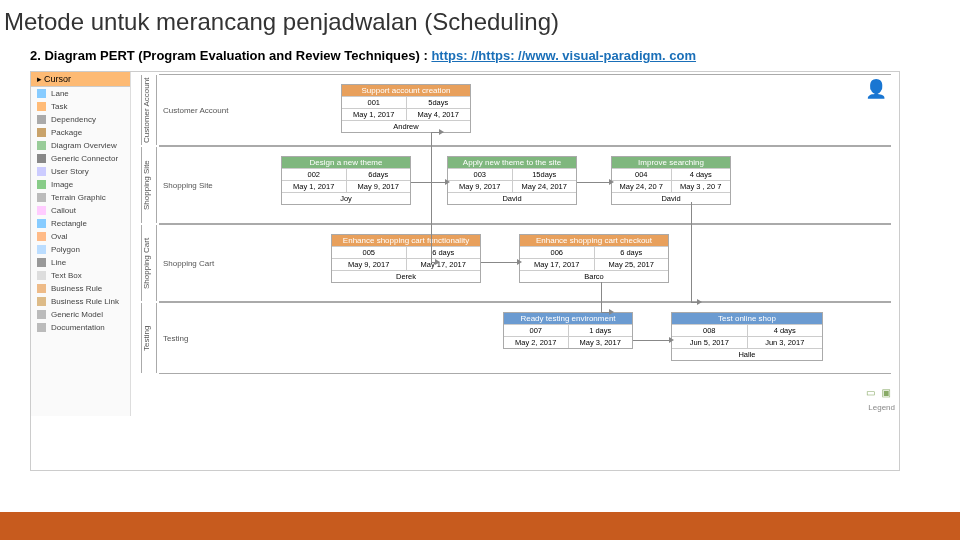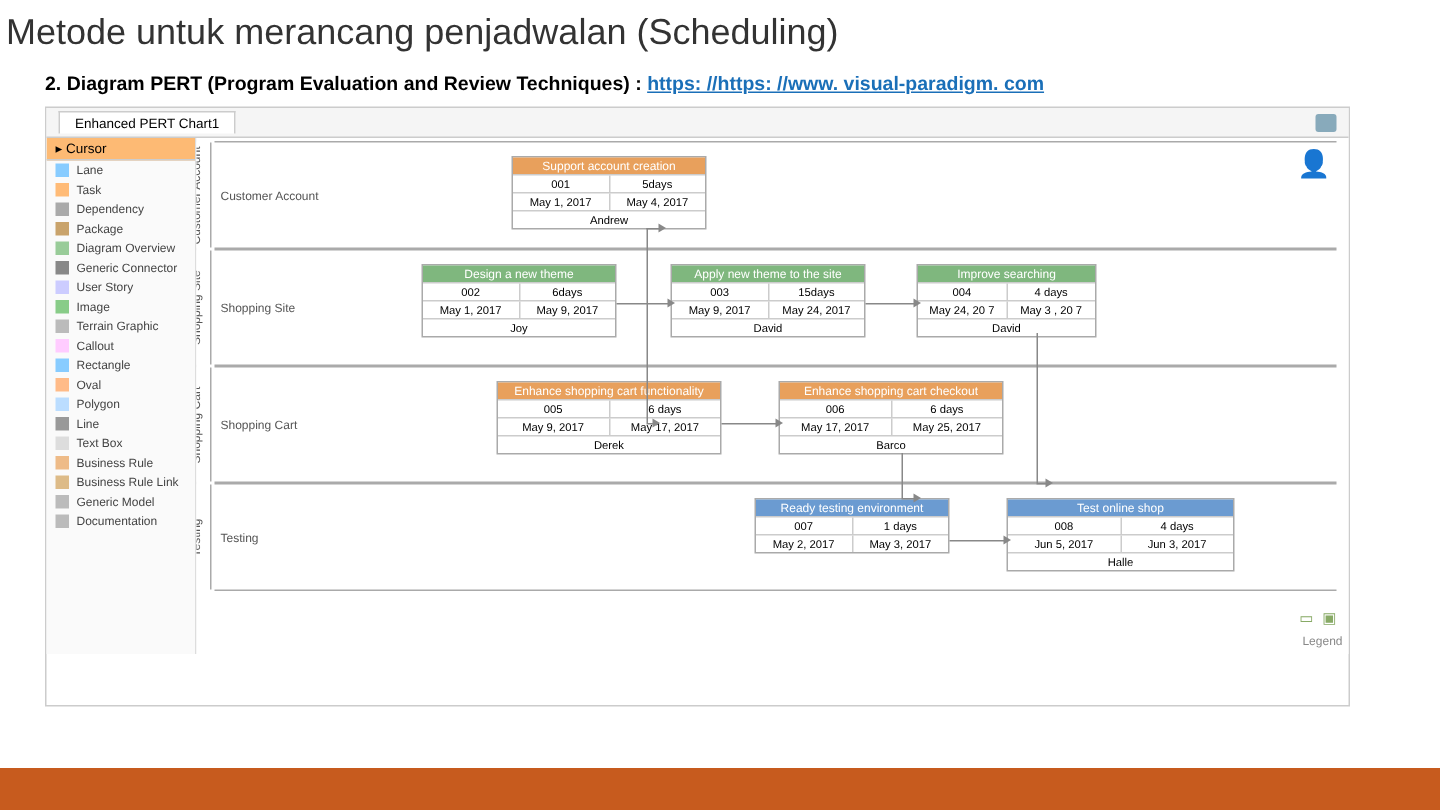--- a/index.html
+++ b/index.html
@@ -15,21 +15,21 @@
 .menubar span.hot{color:#c83}
 .doctab{height:20px;border-bottom:1px solid #ccc;display:flex;align-items:center;padding:0 8px;background:#f5f5f5}
 .doctab .tab{background:#fff;border:1px solid #ccc;border-bottom:none;padding:2px 10px;font-size:9px}
 .doctab .righticon{margin-left:auto;width:14px;height:12px;background:#8ab;border-radius:2px}
 .workarea{display:flex;height:344px}
 .toolbox{width:100px;border-right:1px solid #ddd;background:#fafafa;overflow:hidden}
 .toolhdr{background:#fdba74;padding:2px 6px;font-size:9px;border-bottom:1px solid #ccc}
 .toolitem{display:flex;align-items:flex-start;gap:5px;padding:2px 6px;font-size:8px;color:#444}
 .toolitem .ic{width:9px;height:9px;display:inline-block}
 .canvas{flex:1;position:relative;background:#fff;overflow:hidden}
-.swim{position:absolute;left:12px;right:8px;border-top:1px solid #aaa;border-bottom:1px solid #aaa}
+.swim{position:absolute;left:28px;right:8px;border-top:1px solid #aaa;border-bottom:1px solid #aaa}
 .swim .vlabel{position:absolute;left:-18px;top:0;bottom:0;width:16px;writing-mode:vertical-rl;transform:rotate(180deg);font-size:8px;text-align:center;color:#555;border-left:1px solid #aaa;border-right:1px solid #aaa;background:#fff}
 .laneTitle{position:absolute;left:4px;font-size:8px;color:#555}
 .node{position:absolute;border:1px solid #aaa;background:#fff;font-size:7.5px;text-align:center}
 .node .hdr{padding:1px 3px;color:#fff;font-size:8px}
 .node .row{display:flex;border-top:1px solid #ccc}
 .node .row>div{flex:1;padding:1px 2px;border-right:1px solid #ccc}
 .node .row>div:last-child{border-right:none}
 .green .hdr{background:#7fb77e}
 .orange .hdr{background:#e8a05c}
 .blue .hdr{background:#6b9bd1}
@@ -43,24 +43,20 @@
 </style>
 </head>
 <body>
 
 <h1 class="slide-title">Metode untuk merancang penjadwalan (Scheduling)</h1>
 <div class="subtitle">
   <span>2. Diagram PERT (Program Evaluation and Review Techniques) : </span><a href="#">https: //https: //www. visual-paradigm. com</a>
 </div>
 
 <div class="app-window">
-  <div class="doctab">
-    <div class="tab">Enhanced PERT Chart1</div>
-    <div class="righticon"></div>
-  </div>
   <div class="workarea">
     <div class="toolbox">
       <div class="toolhdr">▸ <span>Cursor</span></div>
       <div id="tools">
           <div class="toolitem">
             <span class="ic" style="background:#8cf"></span>
             <span>Lane</span>
           </div>
           <div class="toolitem">
             <span class="ic" style="background:#fb7"></span>

